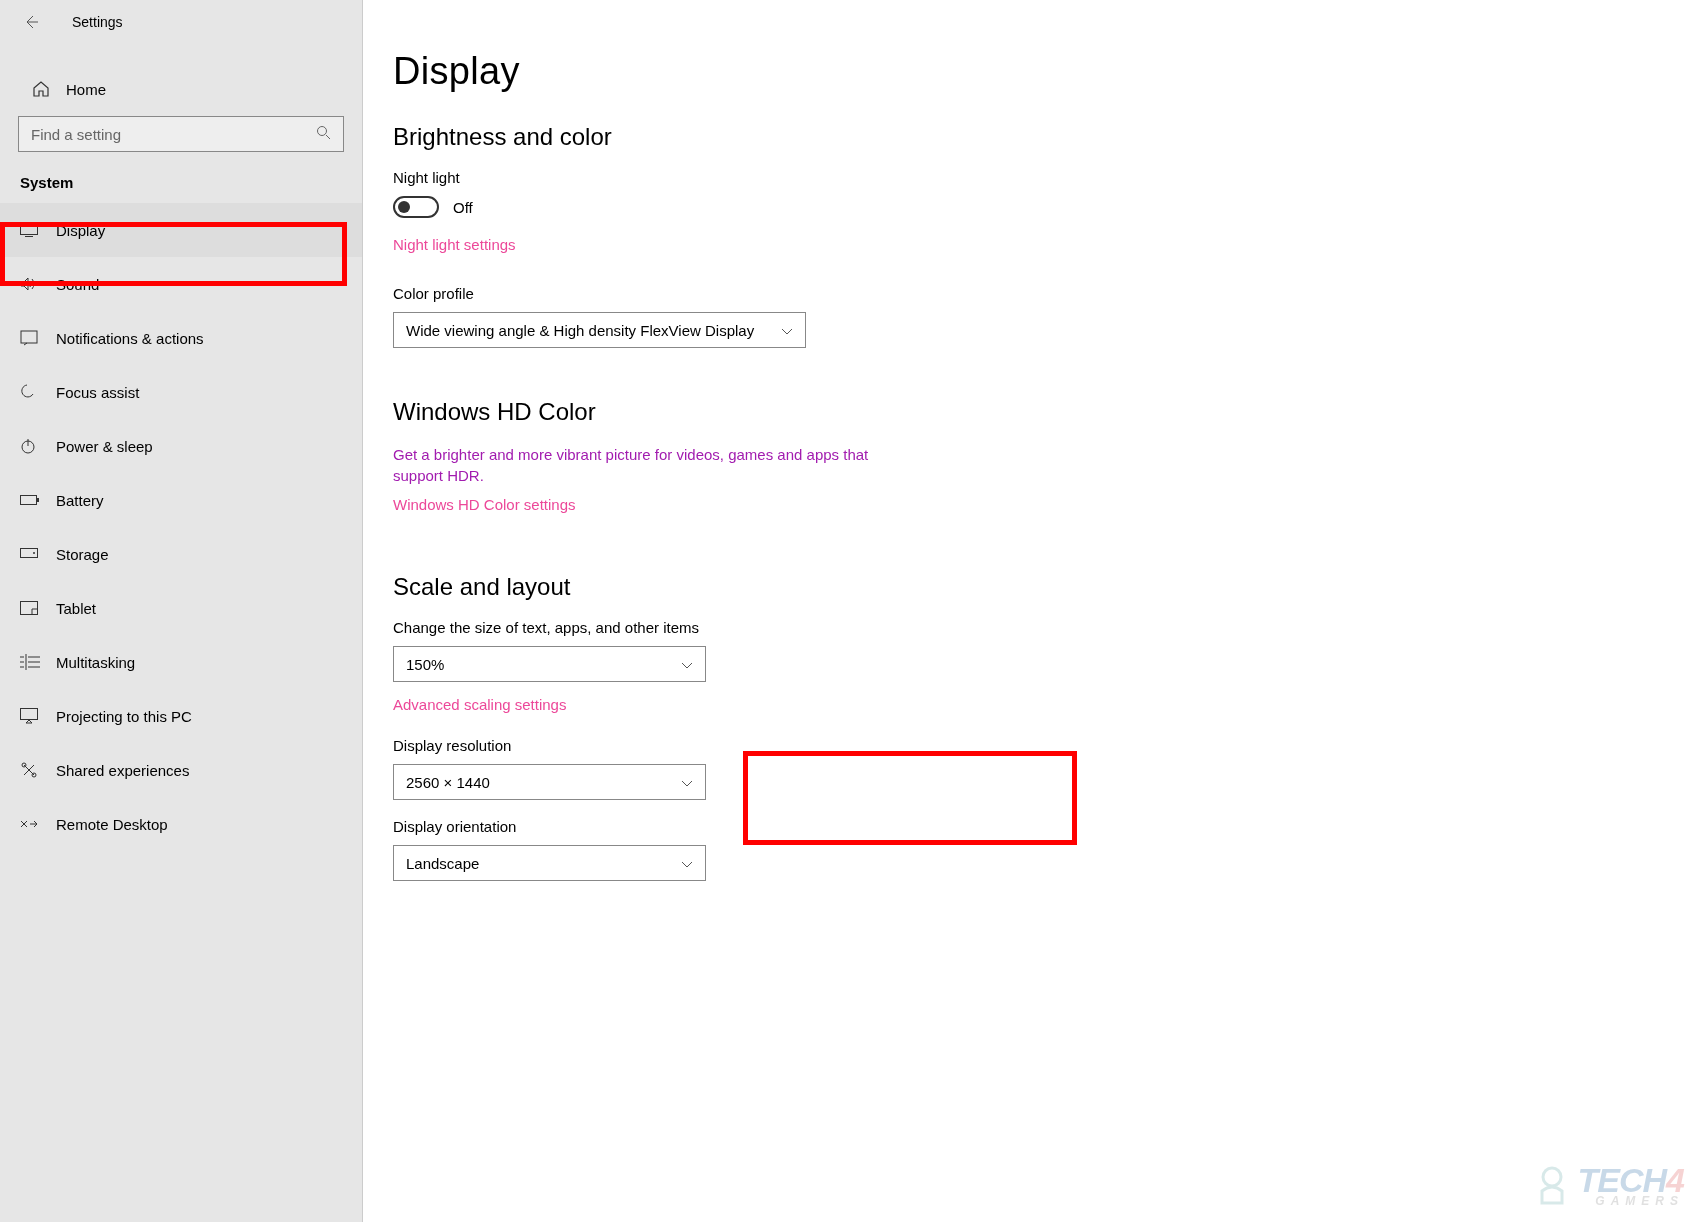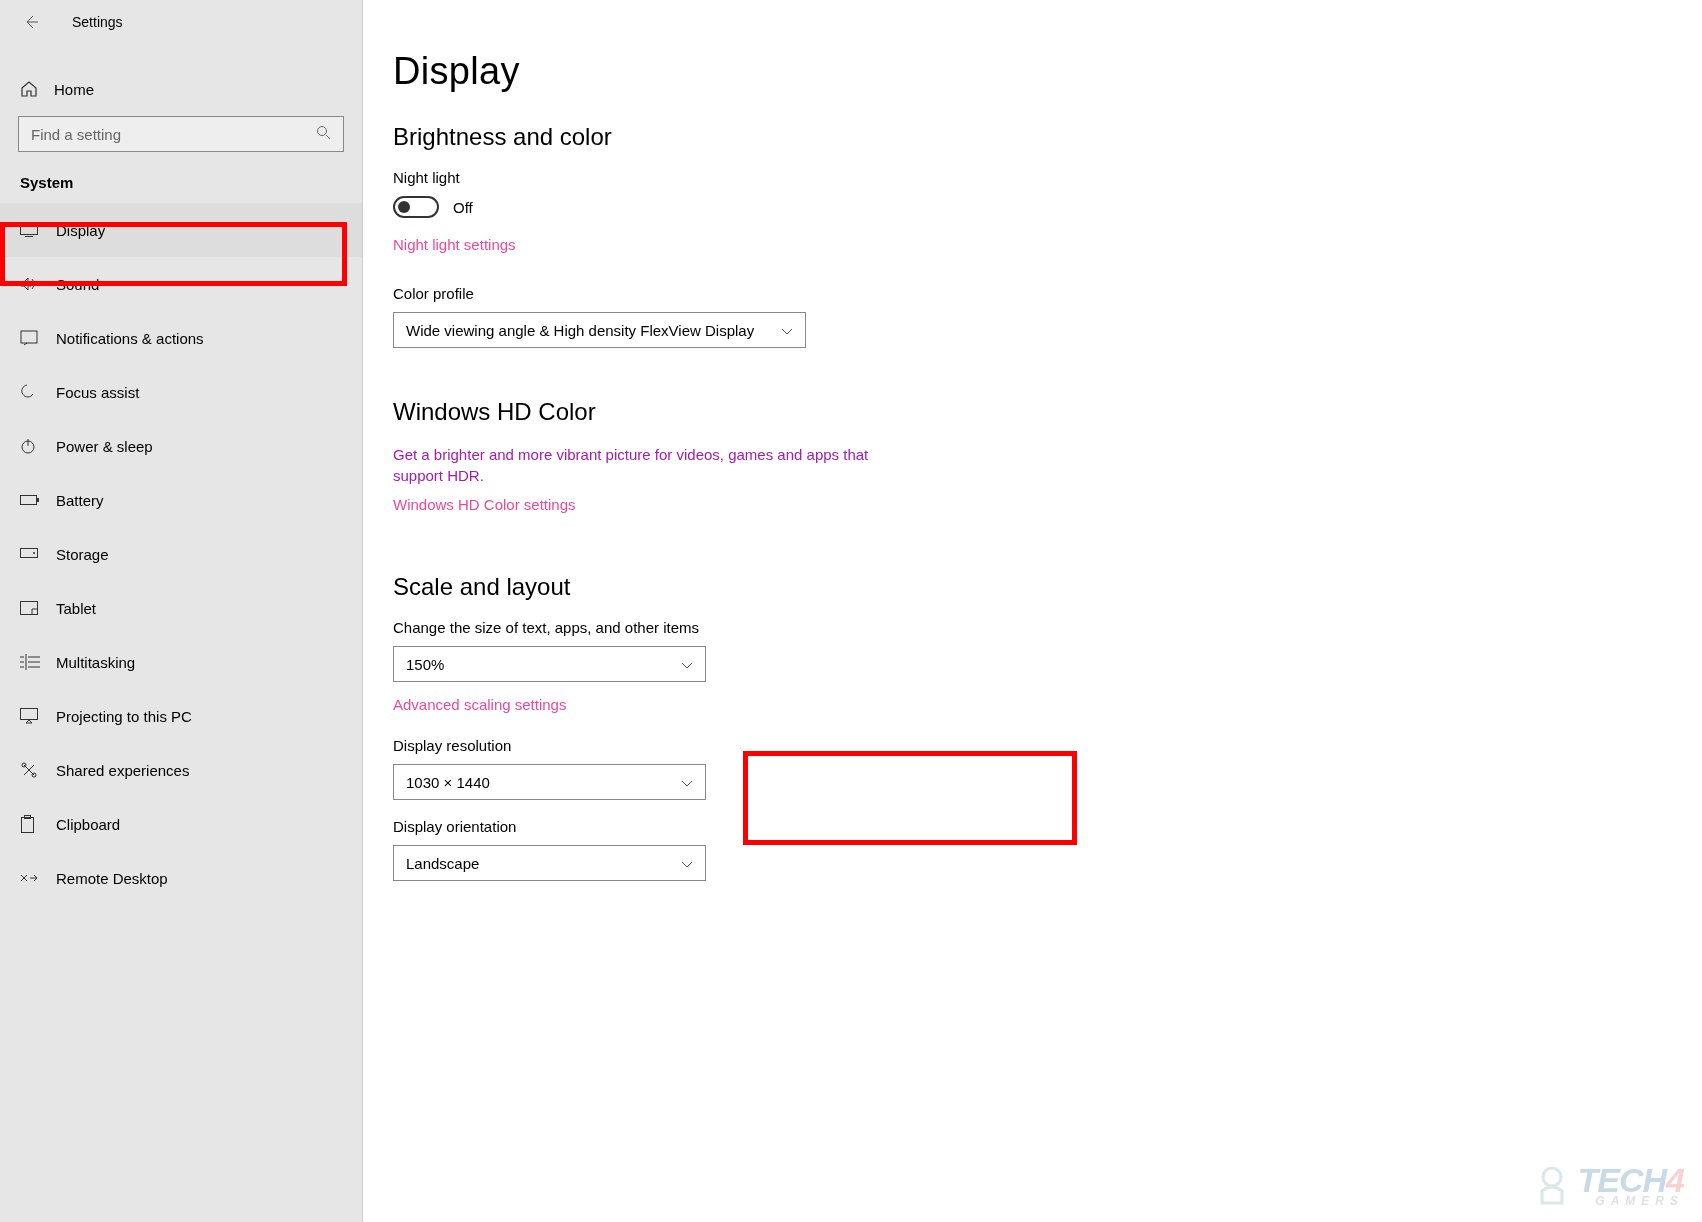--- a/index.html
+++ b/index.html
@@ -36,21 +36,21 @@
   color: #555;
 }
 .header-title {
   font-size: 14px;
   margin-left: 32px;
   color: #000;
 }
 .nav-home {
   display: flex;
   align-items: center;
-  padding: 0 0 0 20px;
+  padding: 0 0 0 32px;
   height: 54px;
   margin-top: 18px;
 }
 .nav-home .icon { width: 18px; display:inline-flex; }
 .nav-home .label { margin-left: 16px; font-size: 15px; }
 .search-wrap {
   padding: 0 18px;
 }
 .search-box {
   width: 100%;
@@ -320,29 +320,20 @@
         <svg width="18" height="18" viewBox="0 0 18 18">
           <path d="M4 4 L14 14 M14 4 L4 14" stroke="#333"></path>
           <circle cx="4" cy="4" r="2" fill="none" stroke="#333"></circle>
           <circle cx="14" cy="14" r="2" fill="none" stroke="#333"></circle>
         </svg>
       </span>
     <span class="label">Shared experiences</span>
   </div>
   <div class="nav-item">
     <span class="icon">
-        <svg width="15" height="18" viewBox="0 0 15 18">
-          <rect x="1.5" y="2.5" width="12" height="15" fill="none" stroke="#333"></rect>
-          <rect x="4.5" y="0.5" width="6" height="3" fill="none" stroke="#333"></rect>
-        </svg>
-      </span>
-    <span class="label">Clipboard</span>
-  </div>
-  <div class="nav-item">
-    <span class="icon">
         <svg width="18" height="14" viewBox="0 0 18 14">
           <path d="M1 4 L7 10 M7 4 L1 10 M10 7 H17 M14 4 L17 7 L14 10" stroke="#333" fill="none"></path>
         </svg>
       </span>
     <span class="label">Remote Desktop</span>
   </div>
 
   <div class="highlight-red-1" style="left:0; top:222px; width:347px; height:64px;"></div>
 </div>
 
@@ -383,21 +374,21 @@
     <span class="chev"><svg width="12" height="8" viewBox="0 0 12 8">
           <path d="M1 1 L6 6 L11 1" stroke="#555" fill="none"></path>
         </svg></span>
   </div>
   <div style="height:14px"></div>
   <div class="link-text">Advanced scaling settings</div>
 
   <div style="height:14px"></div>
   <div class="field-label">Display resolution</div>
   <div class="dropdown med">
-    <span>1030 × 1440</span>
+    <span>2560 × 1440</span>
     <span class="chev"><svg width="12" height="8" viewBox="0 0 12 8">
           <path d="M1 1 L6 6 L11 1" stroke="#555" fill="none"></path>
         </svg></span>
   </div>
 
   <div style="height:18px"></div>
   <div class="field-label">Display orientation</div>
   <div class="dropdown med">
     <span>Landscape</span>
     <span class="chev"><svg width="12" height="8" viewBox="0 0 12 8">

